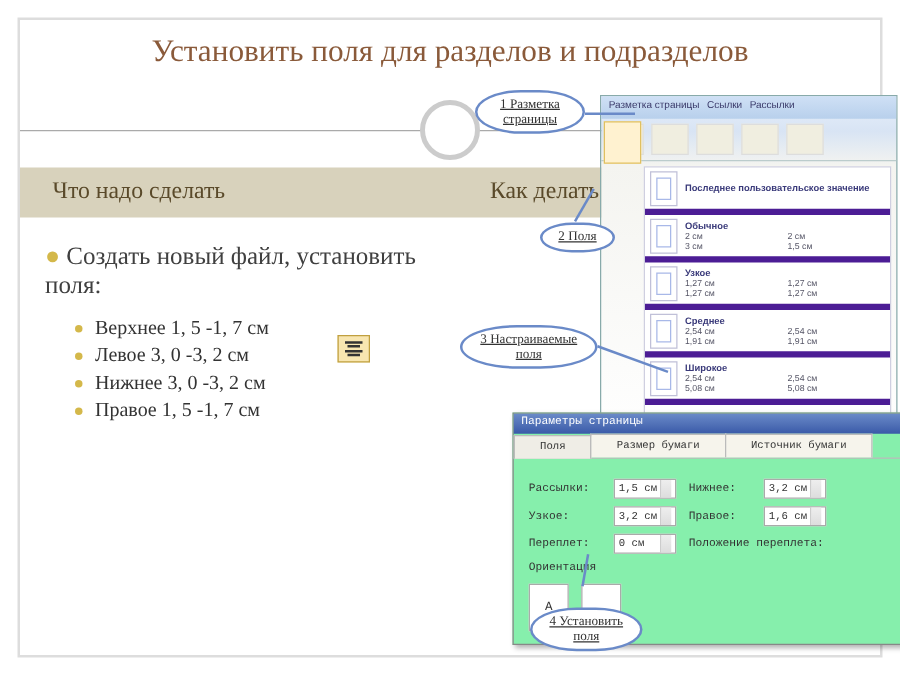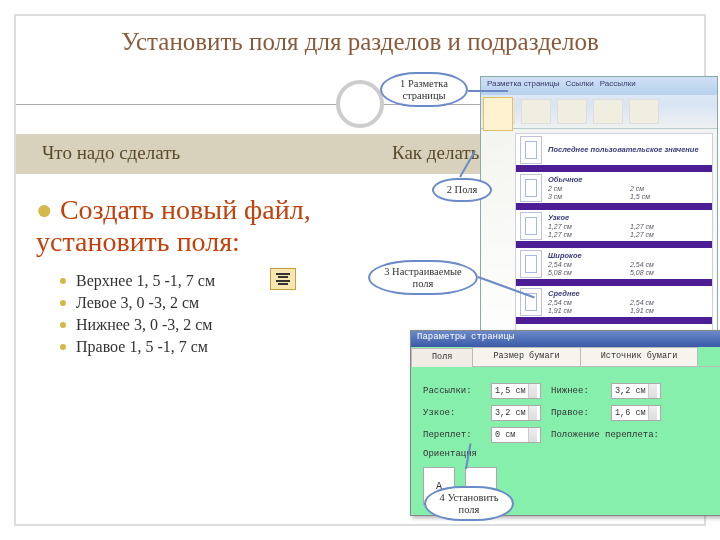--- a/index.html
+++ b/index.html
@@ -6,39 +6,39 @@
   body { width: 720px; height: 540px; background: #fff; font-family: Georgia, serif; position: relative; overflow: hidden; }
   .slide { position: absolute; inset: 14px; border: 2px solid #ddd; }
   .title { font-size: 25px; color: #8a5a3a; text-align: center; padding: 12px 10px 8px; font-weight: normal; }
   .ring { position: absolute; left: 50%; top: 64px; transform: translateX(-50%); width: 48px; height: 48px; border: 4px solid #ccc; border-radius: 50%; background: #fff; z-index: 5; }
   .hr { position: absolute; left: 0; right: 0; top: 88px; height: 1px; background: #aaa; }
   .band { position: absolute; left: 0; right: 0; top: 118px; height: 40px; background: #d8d2bc; }
   .band .lh, .band .rh { position: absolute; top: 8px; font-size: 19px; color: #5a4a2a; font-family: Georgia, serif; }
   .band .lh { left: 26px; }
   .band .rh { left: 376px; }
   .body-left { position: absolute; left: 20px; top: 178px; width: 330px; }
-  .lead { font-size: 28px; color: #c2410c; margin-bottom: 14px; }
+  .lead { font-size: 20px; color: #404040; margin-bottom: 14px; }
   .lead::before { content: "● "; color: #d4b84a; }
   .sublist { margin-left: 24px; }
   .sublist .row { display: flex; align-items: center; gap: 10px; font-size: 16px; color: #333; margin: 4px 0; font-family: Liberation Serif, serif; }
   .dot { width: 6px; height: 6px; background: #d4b84a; border-radius: 50%; display: inline-block; flex-shrink: 0; }
   .align-icon { position: absolute; left: 254px; top: 252px; width: 26px; height: 22px; background: #f8e6b0; border: 1px solid #c0a040; display: flex; flex-direction: column; justify-content: space-evenly; align-items: center; padding: 3px; }
   .align-icon span { height: 2px; background: #333; width: 80%; }
   .align-icon span:nth-child(2){ width:60%;}
   .align-icon span:nth-child(4){ width:60%;}
 
   
   .right { position: absolute; left: 368px; top: 60px; width: 336px; height: 444px; z-index: 3; }
   .ribbon { position: absolute; left: 96px; top: 0; width: 238px; height: 280px; background: linear-gradient(#e8f0fb,#d8e4f4 10%,#f4f4f0 20%,#fff 100%); border: 1px solid #8aa; font-family: Tahoma, Arial, sans-serif; font-size: 8px; color: #444; }
   .ribbon .tabs { height: 18px; background: linear-gradient(#cfe0f5,#b8d0ec); display: flex; gap: 6px; padding: 2px 6px; font-size: 8px; color: #3a3a6a; }
   .ribbon .tools { height: 34px; border-bottom: 1px solid #bcc; display: flex; gap: 6px; padding: 4px; }
   .tool { width: 30px; background: #f0eee0; border: 1px solid #ddd; }
   .margins-btn { position: absolute; left: 2px; top: 20px; width: 30px; height: 34px; background: #fff2d0; border: 1px solid #e0c060; }
   .gallery { position: absolute; left: 34px; top: 56px; right: 4px; bottom: 4px; background: #fff; border: 1px solid #cfcfe0; }
-  .grow { padding: 3px 4px; border-bottom: 7px solid #4c1d95; display: flex; align-items: center; gap: 6px; height: 38px; font-style: italic; }
+  .grow { padding: 3px 4px; border-bottom: 5px solid #4c1d95; display: flex; align-items: center; gap: 6px; height: 38px; }
   .thumb { width: 22px; height: 28px; border: 1px solid #c0c0d8; background: #fff; flex-shrink: 0; position: relative; }
   .thumb::after { content:""; position:absolute; inset:4px; border:1px solid #a8b8e8; }
   .gtext { flex: 1; display: grid; grid-template-columns: 1fr 1fr; font-size: 7px; color: #556; gap: 1px 4px;}
   .gtext b { color: #3a3a7a; grid-column: 1 / -1; font-size: 7.5px;}
   .gfoot { position:absolute; bottom:2px; left:4px; right:4px; height:16px; border-top:1px solid #eee; font-size:7.5px; color:#446; display:flex; align-items:center; gap:4px;}
 
   .dlg { position: absolute; left: 26px; top: 254px; width: 360px; height: 186px; background: #86efac; border: 1px solid #888; font-family: Liberation Mono, monospace; font-size: 9px; color: #333; box-shadow: 2px 2px 4px rgba(0,0,0,.3); }
   .dlg .titlebar { height: 16px; background: linear-gradient(#6a8ac8,#3a5aa8); color: #fff; font-size: 9px; padding: 1px 6px; }
   .dlg .dtabs { height: 20px; display: flex; border-bottom: 1px solid #bbb; }
   .dtab { padding: 3px 20px; border: 1px solid #bbb; border-bottom: none; background: #f6f4ec; margin-right: -1px; font-size: 8.5px;}
@@ -47,21 +47,21 @@
   .drow { display: flex; gap: 10px; margin: 6px 0; align-items: center; }
   .dlabel { width: 58px; font-size: 9px; }
   .spin { width: 50px; height: 16px; background: #fff; border: 1px solid #aaa; font-size: 8.5px; padding: 0 3px; display:flex; align-items:center; justify-content:space-between;}
   .spin::after{content:"";width:8px;height:100%;border-left:1px solid #ccc;background:linear-gradient(#eee,#ddd);}
   .orients { display: flex; gap: 10px; margin-top: 8px;}
   .orient { width: 32px; height: 38px; border: 1px solid #aaa; background: #fff; display:flex; align-items:center; justify-content:center;}
   .orient.port::before{content:"A";font-size:10px;}
   .orient.land::before{content:"";}
 
   
-  .callout { position: absolute; background: #fff; border: 2px solid #6a8ac8; border-radius: 50%/60%; padding: 4px 12px; font-size: 10.5px; color: #333; text-align: center; z-index: 10; font-family: Georgia, serif; line-height:1.1;}
+  .callout { position: absolute; background: #fff; border: 2px solid #6a8ac8; border-radius: 50%/60%; padding: 4px 12px; font-size: 10.5px; color: #333; text-align: center; z-index: 10; font-family: Georgia, serif; line-height:1.1;text-decoration:underline;}
   .pointer { position: absolute; background: #6a8ac8; height: 2px; z-index: 9; transform-origin: left center;}
 </style>
 </head>
 <body>
 
 <div class="slide">
   <h1 class="title">Установить поля для разделов и подразделов</h1>
   <div class="ring"></div>
   <div class="hr"></div>
 
@@ -136,35 +136,35 @@
               <b>Узкое</b>
               <span>1,27 см</span>
               <span>1,27 см</span>
               <span>1,27 см</span>
               <span>1,27 см</span>
             </div>
         </div>
         <div class="grow">
           <div class="thumb"></div>
           <div class="gtext">
+              <b>Среднее</b>
+              <span>2,54 см</span>
+              <span>2,54 см</span>
+              <span>1,91 см</span>
+              <span>1,91 см</span>
+            </div>
+        </div>
+        <div class="grow">
+          <div class="thumb"></div>
+          <div class="gtext">
               <b>Широкое</b>
               <span>2,54 см</span>
               <span>2,54 см</span>
               <span>5,08 см</span>
               <span>5,08 см</span>
-            </div>
-        </div>
-        <div class="grow">
-          <div class="thumb"></div>
-          <div class="gtext">
-              <b>Среднее</b>
-              <span>2,54 см</span>
-              <span>2,54 см</span>
-              <span>1,91 см</span>
-              <span>1,91 см</span>
             </div>
         </div>
         <div class="gfoot">
             <span>Настраиваемые поля…</span>
           </div>
       </div>
     </div>
 
     <div class="dlg">
       <div class="titlebar">Параметры страницы</div>

